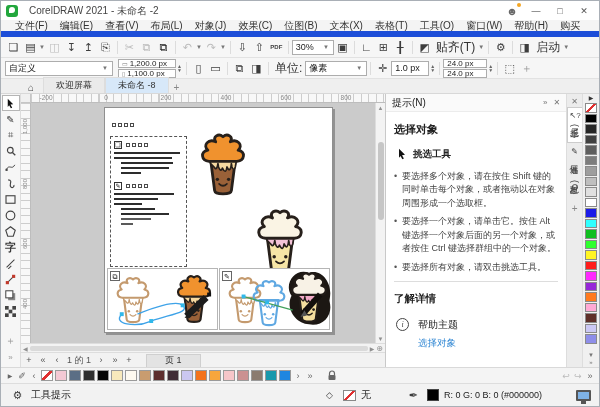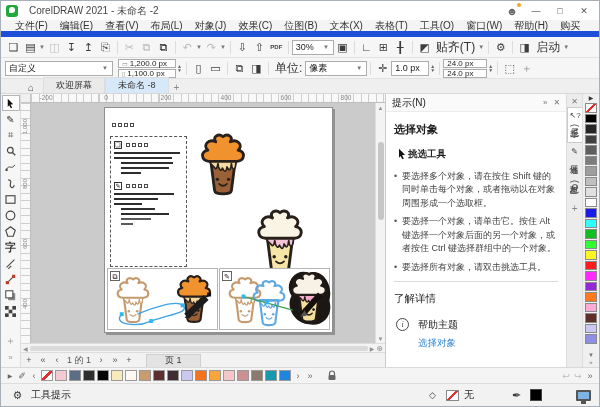--- a/index.html
+++ b/index.html
@@ -72,27 +72,27 @@
 .panelbox{position:absolute;top:160px;width:111px;height:62px;border:1px solid #b5b5b5;background:#fff}
 .cornericon{position:absolute;left:2px;top:2px;width:10px;height:10px;border:1px solid #666;background:#fff;font-size:7px;line-height:9px;text-align:center;color:#111;z-index:5}
 .overlay{position:absolute;inset:0;z-index:4}
 
 #rightcol{width:214px;display:flex;border-left:1px solid #c9c9c9;min-height:0}
 #docker{width:182px;background:#fff;display:flex;flex-direction:column;border-right:1px solid #ddd;min-height:0}
 #dheader{height:18px;display:flex;align-items:center;padding:0 6px;font-size:10px;color:#222;background:#fafafa;border-bottom:1px solid #ececec}
 .dhbtn{margin-left:6px;color:#777;font-size:8px}
 #dbody{flex:1;padding:7px 8px;font-size:9px;color:#444;line-height:1.5;overflow:hidden}
 #dbody h3{font-size:11px;color:#222;font-weight:bold;margin:2px 0 9px}
-.toolrow{display:flex;align-items:center;margin:0 0 9px 2px}
+.toolrow{display:flex;align-items:center;gap:5px;margin:0 0 9px 2px}
 .toolrow b{font-size:9.5px;color:#222}
 #dbody ul{list-style:none}
 #dbody li{position:relative;padding-left:8px;margin-bottom:5px}
 #dbody li::before{content:"•";position:absolute;left:0;top:0;color:#555}
 .dhr{border:none;border-top:1px solid #ddd;margin:7px 0 9px}
-.learn{font-size:10.5px;font-weight:normal;color:#222;margin-bottom:10px}
+.learn{font-size:10.5px;font-weight:bold;color:#222;margin-bottom:10px}
 .helprow{display:flex;align-items:center;gap:9px;margin-left:2px}
 .info{width:13px;height:13px;border:1.4px solid #444;border-radius:50%;display:flex;align-items:center;justify-content:center;font-size:8px;color:#444;font-family:"Liberation Serif",serif;font-style:italic;flex:none}
 .helptxt{font-size:10px;color:#222}
 .dlink{color:#2e86d3;font-size:9.5px;margin:4px 0 0 24px}
 #dtabs{width:16px;background:#ececec;display:flex;flex-direction:column;align-items:center;padding-top:1px;border-right:1px solid #ddd}
 .vtab{width:100%;display:flex;flex-direction:column;align-items:center;padding:3px 0;margin-bottom:1px;color:#444}
 .vtab .ic{font-size:8px;height:10px}
 .vtab .vl{writing-mode:vertical-rl;font-size:8.5px;margin-top:1px;letter-spacing:1px}
 .vtab.active{background:#fff;border:1px solid #ccc;border-right:none}
 .vplus{margin-top:4px;color:#888;font-size:10px}
@@ -579,16 +579,17 @@
   <div id="statusbar">
     <span class="tb">⚙</span>
     <span class="statxt">工具提示</span>
     <span style="margin-left:auto"></span>
     <span class="tb" style="font-size:9px">◇</span>
     <span class="fillsw"></span>
     <span class="statxt">无</span>
     <span class="g6"></span>
     <span class="tb">✒</span>
     <span class="blacksw"></span>
+    <span class="statxt" style="font-size:9px">R: 0 G: 0 B: 0 (#000000)</span>
     <span class="g6"></span>
     <span class="monitor"></span>
   </div>
 </div>
 
 </body></html>

